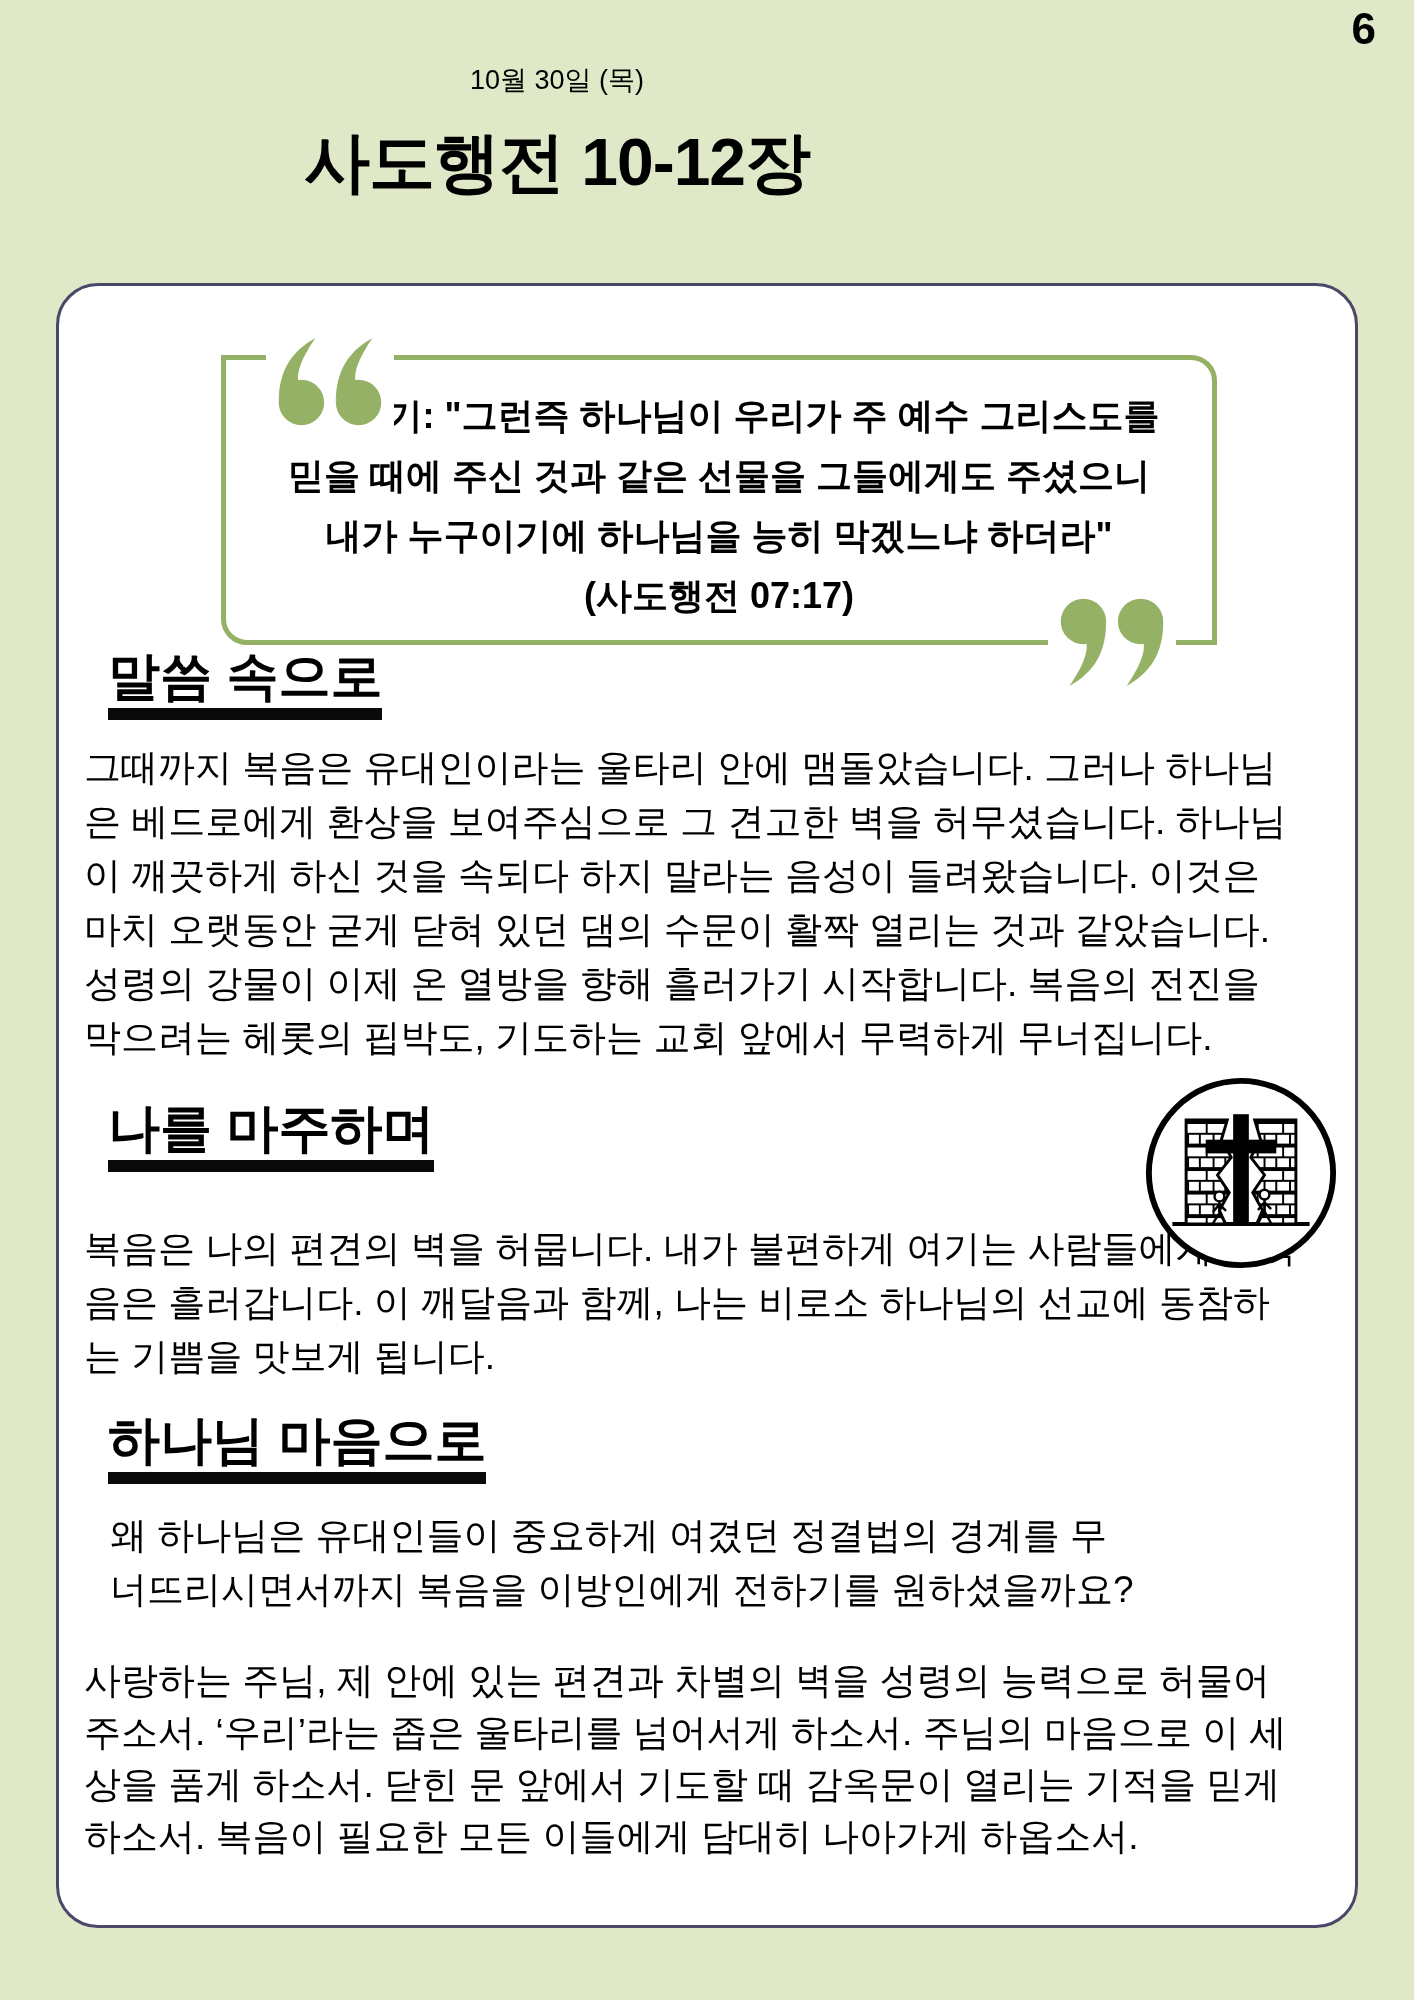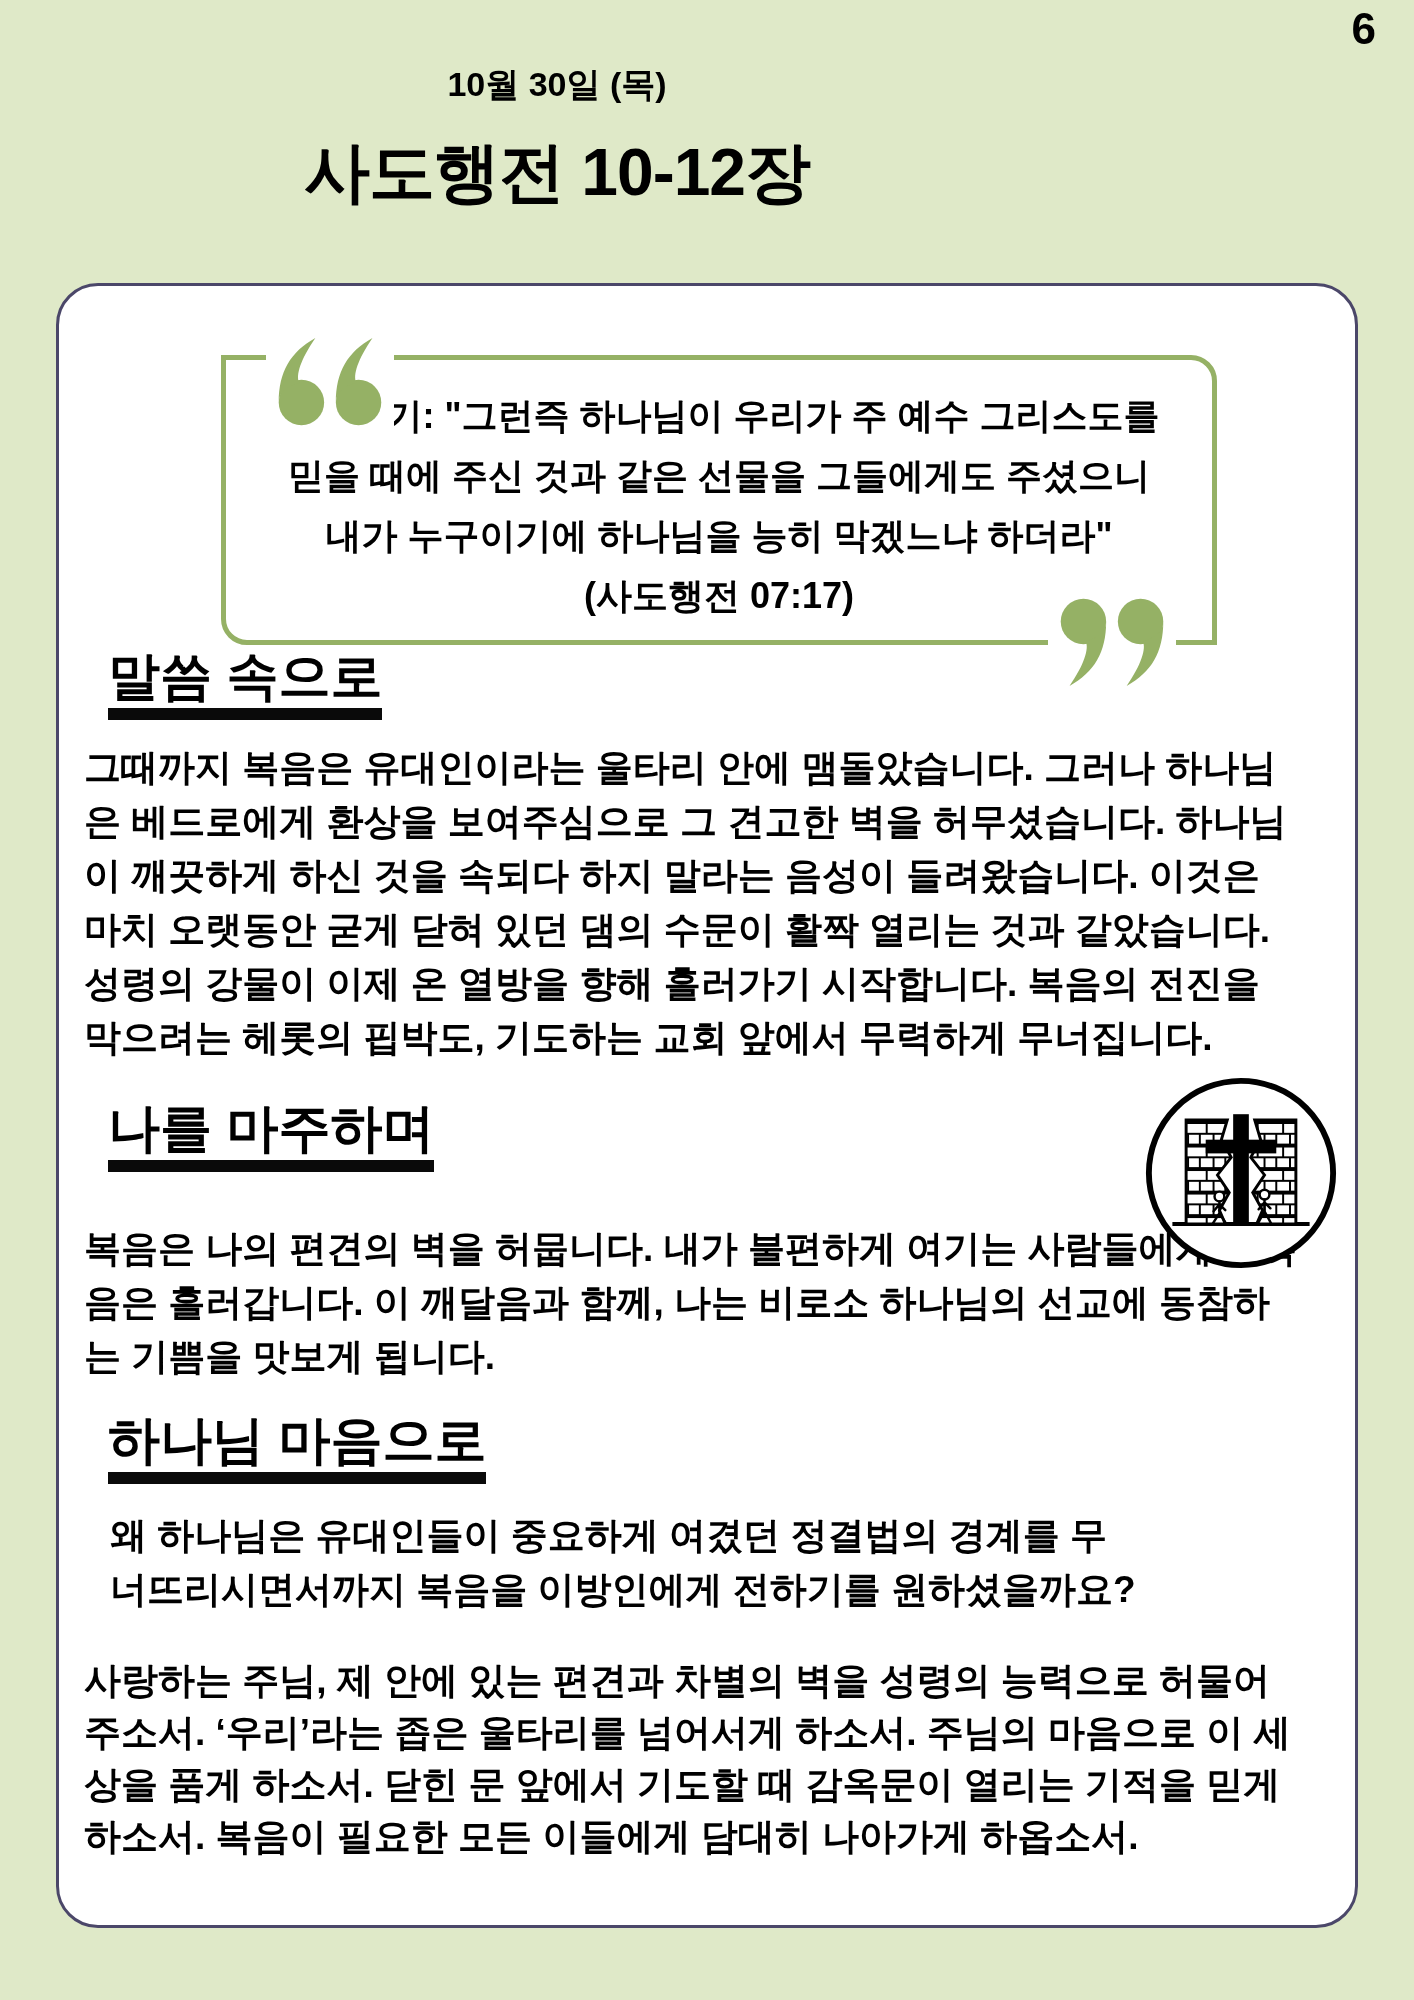--- a/index.html
+++ b/index.html
@@ -4,21 +4,21 @@
 <style>
   html,body{margin:0;padding:0;}
   body{
     width:1414px;height:2000px;position:relative;overflow:hidden;
     background:#dfe9c8;color:#000;
     font-family:"Liberation Sans","DejaVu Sans",sans-serif;
     -webkit-font-smoothing:antialiased;
   }
   .page-number{position:absolute;top:4px;right:38px;font-size:44px;font-weight:700;}
   .header{width:1114px;text-align:center;padding-top:62px;}
-  .date{font-size:34px;font-weight:700;}
+  .date{font-size:27px;font-weight:400;}
   .title{font-size:66px;font-weight:800;margin-top:20px;letter-spacing:-1px;}
 
   .card{
     position:absolute;left:56px;top:283px;width:1302px;height:1645px;
     background:#ffffff;border:3px solid #4b4769;border-radius:42px;
     box-sizing:border-box;
   }
   .content{padding:0 26px 0 25px;}
 
   .quote-box{
@@ -26,21 +26,21 @@
     border:5px solid #95b165;border-radius:0 26px 0 26px;
     padding:26px 26px 14px;text-align:center;
   }
   .quote-text,.quote-ref{font-size:36px;font-weight:700;line-height:60px;word-break:keep-all;}
   .qmark{position:absolute;background:#ffffff;padding:0 12px;line-height:0;font-size:0;}
   .qmark.open{top:-34px;left:40px;}
   .qmark.close{bottom:-58px;right:36px;}
 
   .section-heading{display:inline-block;margin-left:24px;font-size:52px;font-weight:800;line-height:50px;}
   .section-heading .bar{height:12px;background:#0a0a0a;margin-top:7px;}
-  .section-body{font-size:37px;font-weight:700;line-height:54px;word-break:break-all;margin-right:24px;}
+  .section-body{font-size:37px;font-weight:400;line-height:54px;word-break:break-all;margin-right:24px;}
 
   .s1 .section-heading{margin-top:6px;}
   .s1 .section-body{margin-top:21px;}
   .s2 .section-heading{margin-top:31px;}
   .s2 .section-body{margin-top:25px;margin-left:26px;max-width:1030px;}
   .s3 .section-heading{margin-top:38px;}
   .s3 .section-body{margin-top:50px;}
   .s4 .section-heading{margin-top:23px;}
   .s4 .section-body{margin-top:38px;line-height:52px;}
 

